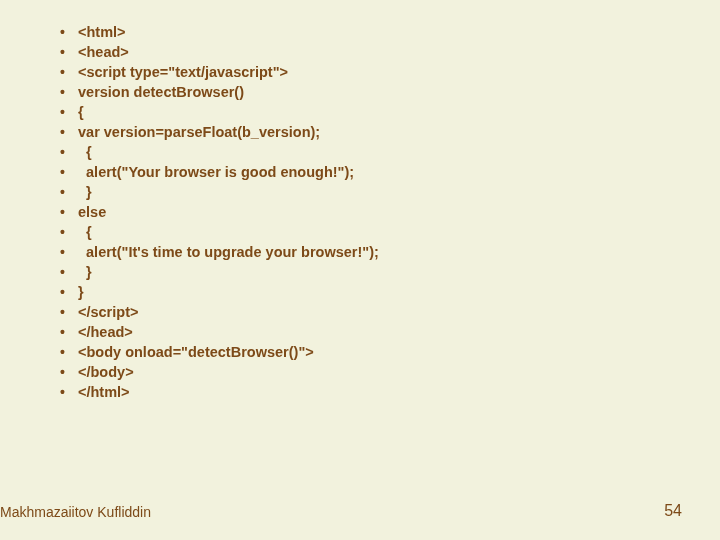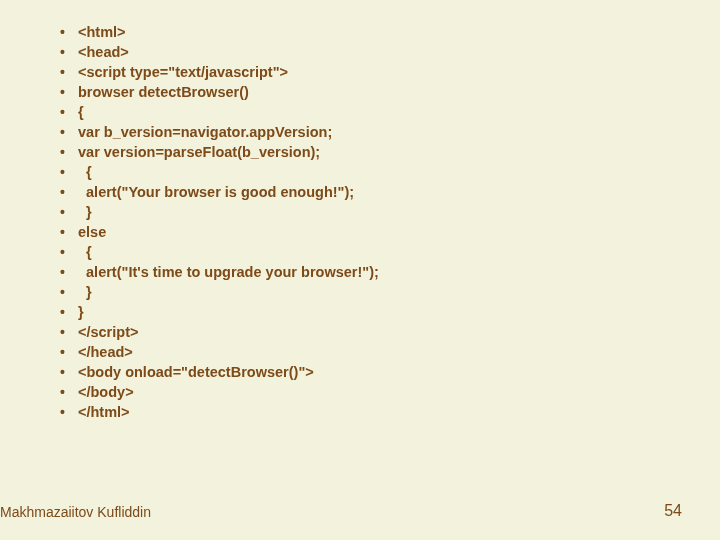--- a/index.html
+++ b/index.html
@@ -61,23 +61,22 @@
   }
 </style>
 </head>
 <body>
 
 <div class="slide">
   <ul class="code-list">
       <li>&lt;html&gt;</li>
       <li>&lt;head&gt;</li>
       <li>&lt;script type="text/javascript"&gt;</li>
-      <li>browser detectBrowser()</li>
+      <li>version detectBrowser()</li>
       <li>{</li>
-      <li>var b_version=navigator.appVersion;</li>
       <li>var version=parseFloat(b_version);</li>
       <li>  {</li>
       <li>  alert("Your browser is good enough!");</li>
       <li>  }</li>
       <li>else</li>
       <li>  {</li>
       <li>  alert("It's time to upgrade your browser!");</li>
       <li>  }</li>
       <li>}</li>
       <li>&lt;/script&gt;</li>

